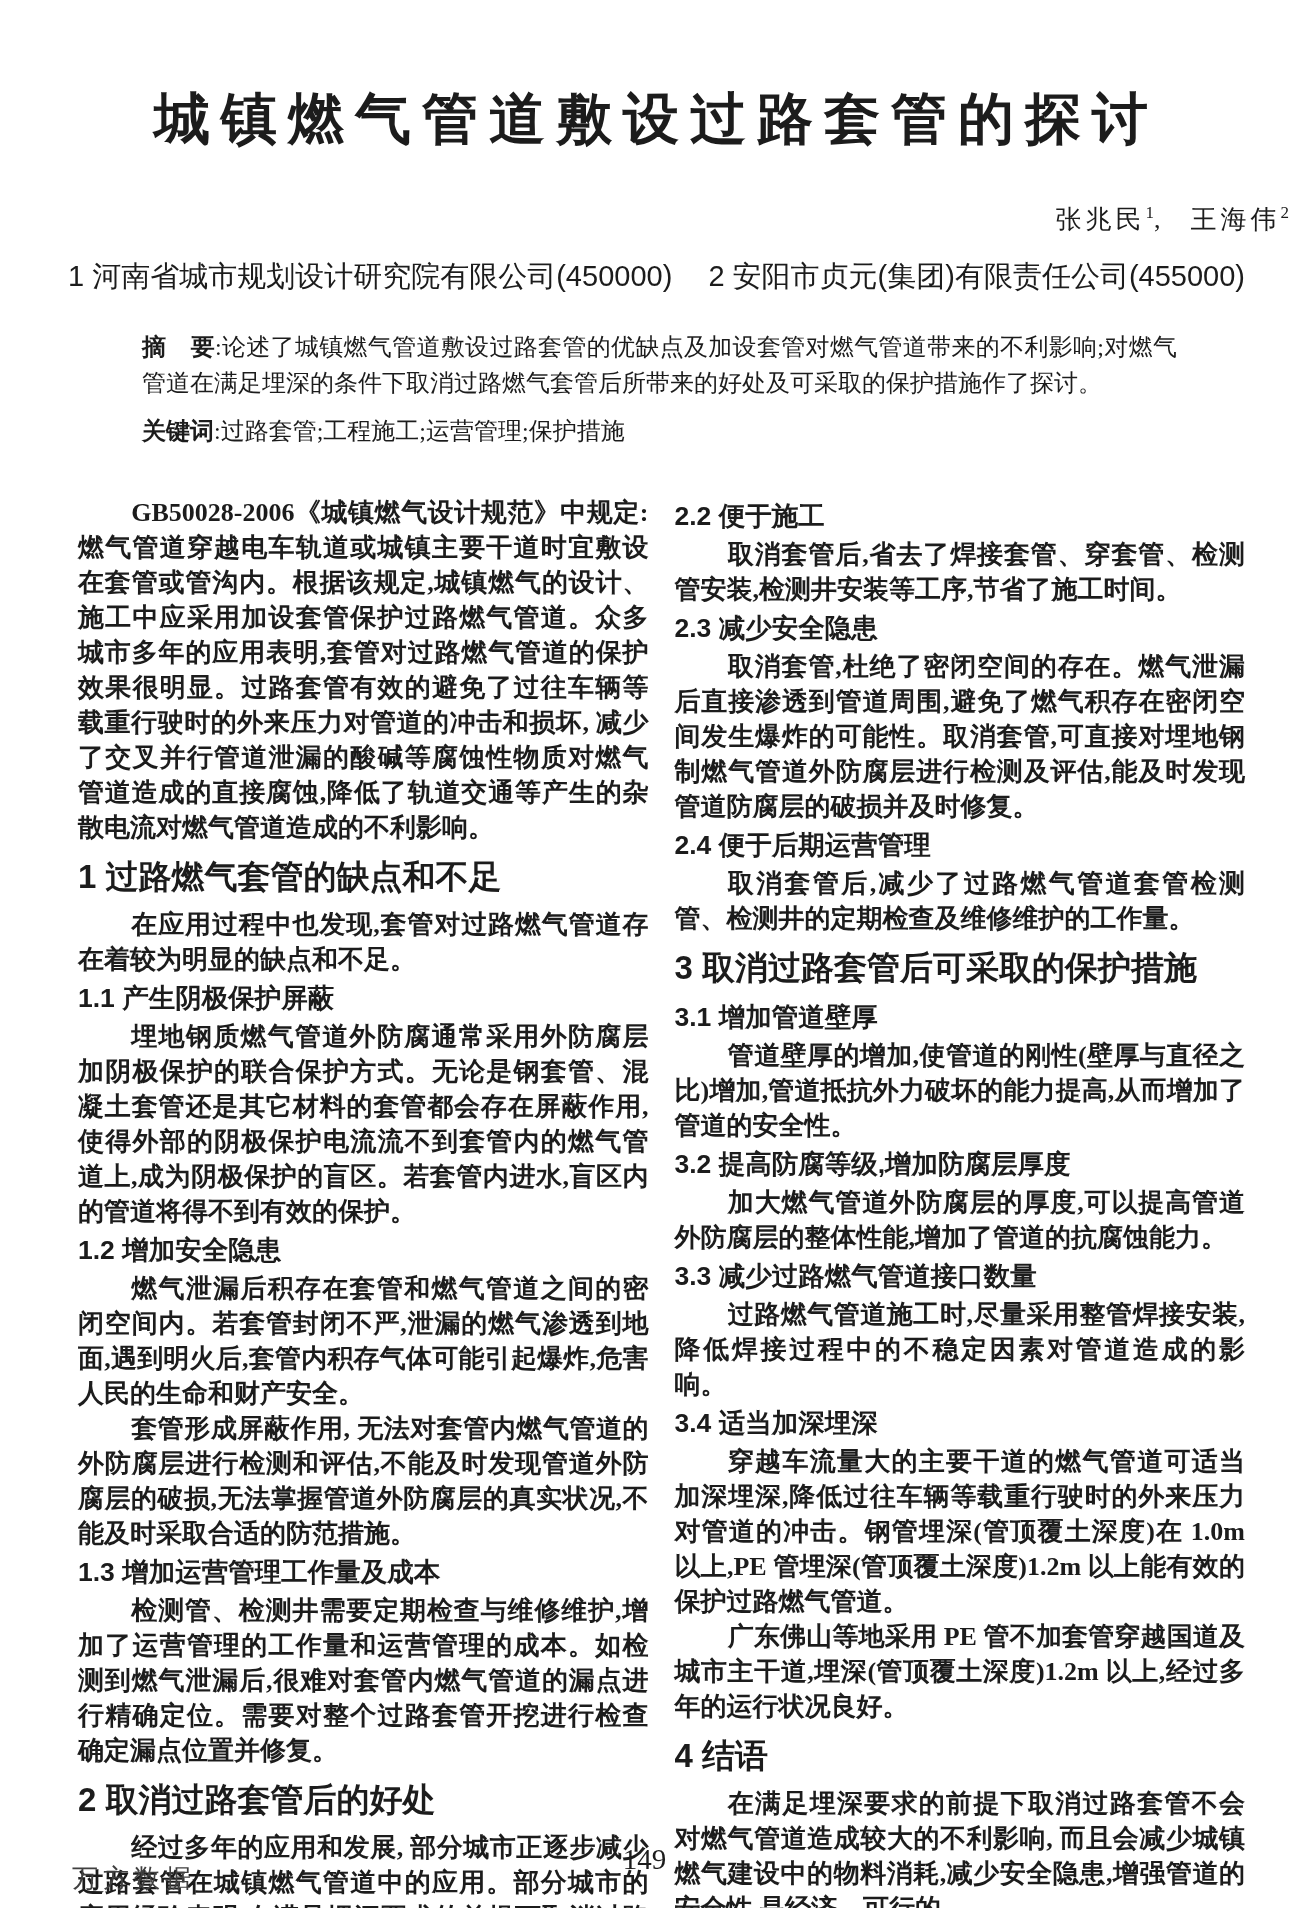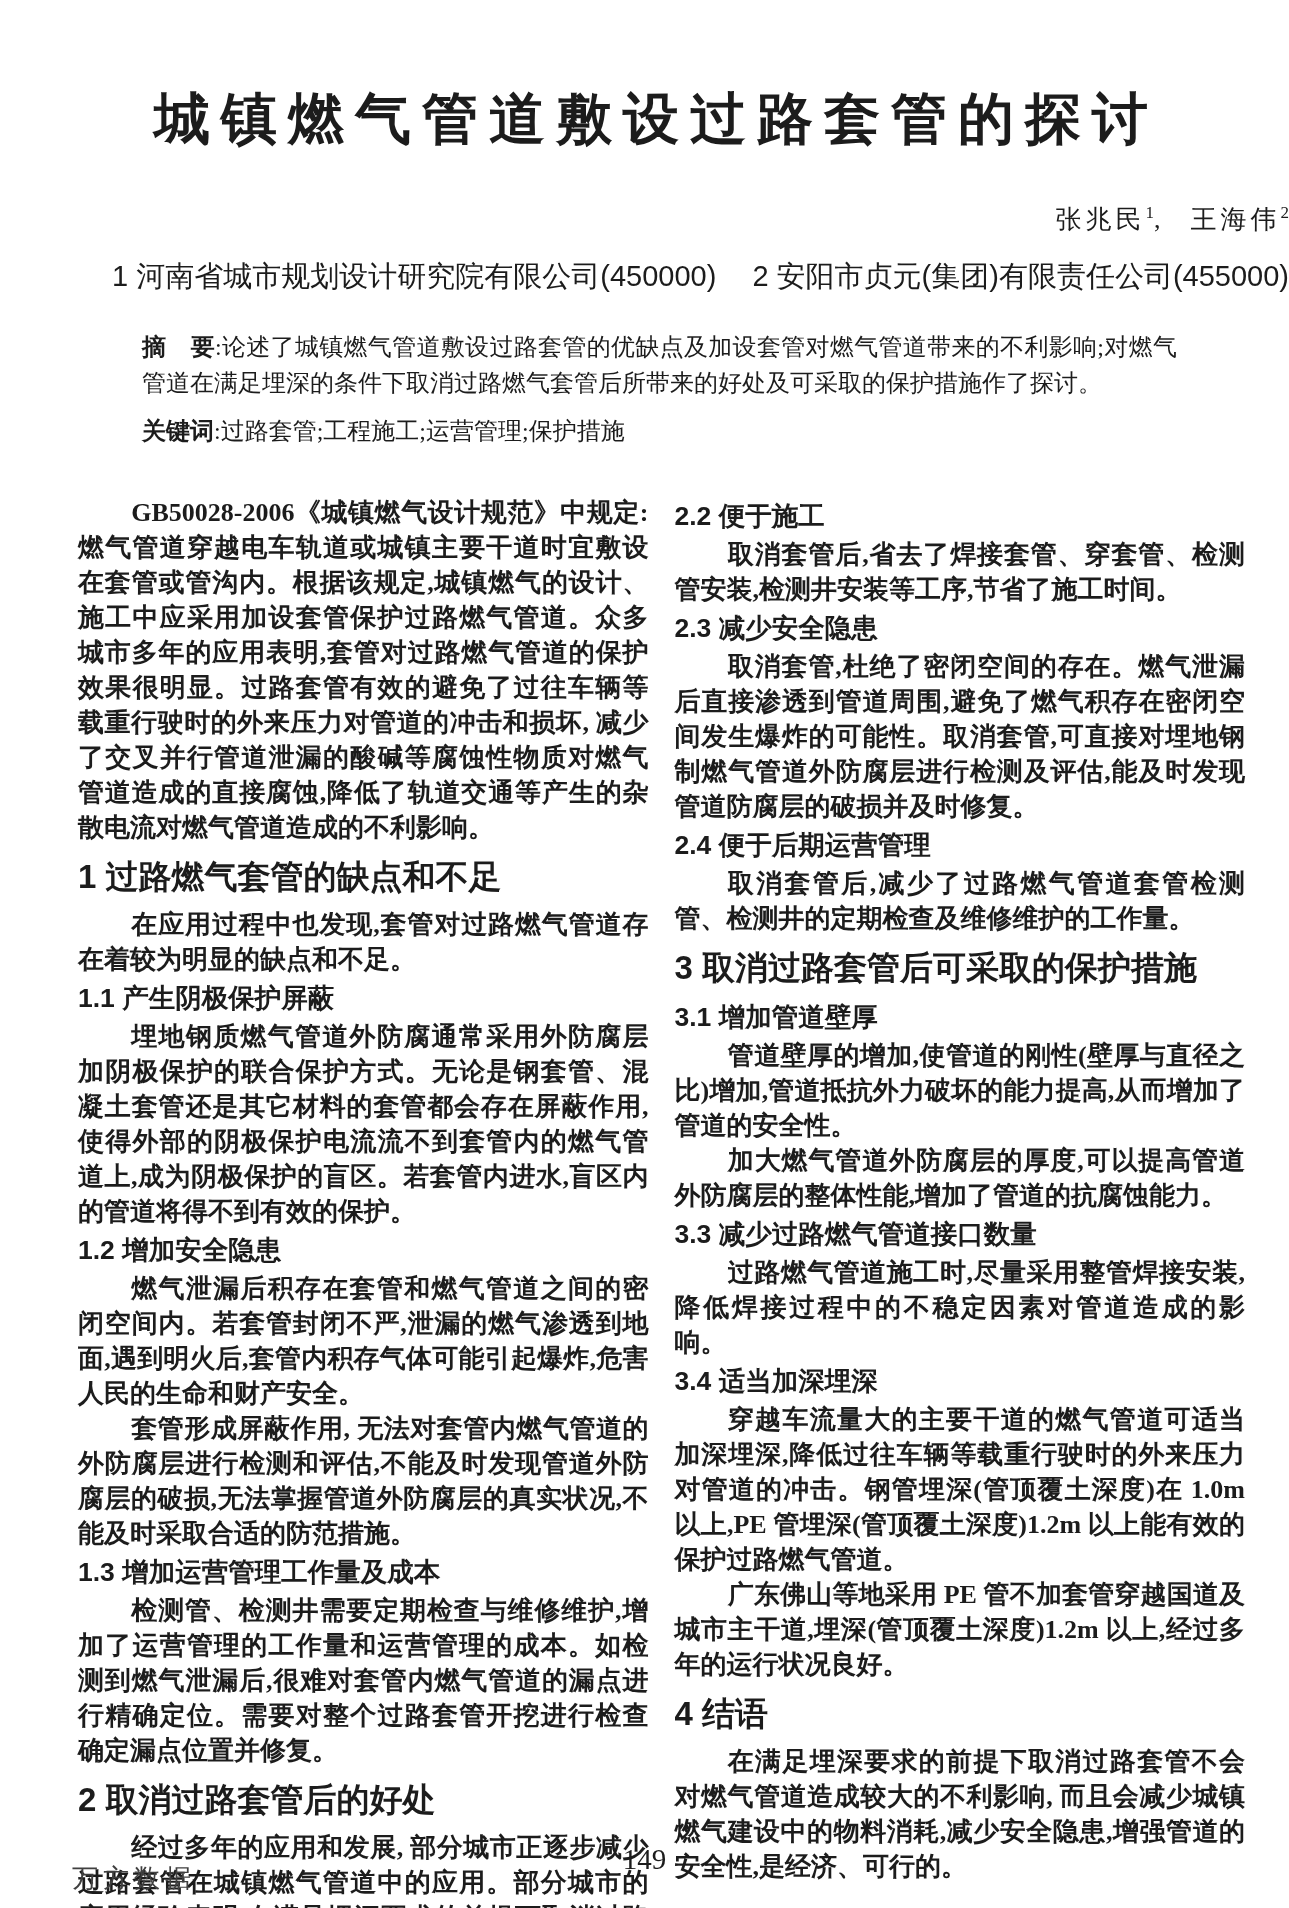--- a/index.html
+++ b/index.html
@@ -28,21 +28,21 @@
   .authors{
     margin-top:48px;
     text-align:right;
     font-size:26px;
     letter-spacing:4px;
   }
   .authors sup{font-size:17px;letter-spacing:0;}
   .authors .sep{margin-right:26px;}
   .affils{
     margin-top:20px;
-    text-align:right;
+    text-align:center;
     font-family:"Liberation Sans","DejaVu Sans",sans-serif;
     font-size:29px;
     white-space:nowrap;
   }
   .affils .affil + .affil{margin-left:28px;}
   .meta{
     margin:32px 112px 0 118px;
     font-size:24px;
     line-height:36px;
     text-align:justify;
@@ -137,20 +137,21 @@
     <div class="col">
         <div class="blk h2">2.2 便于施工</div>
         <div class="blk p">取消套管后,省去了焊接套管、穿套管、检测管安装,检测井安装等工序,节省了施工时间。</div>
         <div class="blk h2">2.3 减少安全隐患</div>
         <div class="blk p">取消套管,杜绝了密闭空间的存在。燃气泄漏后直接渗透到管道周围,避免了燃气积存在密闭空间发生爆炸的可能性。取消套管,可直接对埋地钢制燃气管道外防腐层进行检测及评估,能及时发现管道防腐层的破损并及时修复。</div>
         <div class="blk h2">2.4 便于后期运营管理</div>
         <div class="blk p">取消套管后,减少了过路燃气管道套管检测管、检测井的定期检查及维修维护的工作量。</div>
         <div class="blk h1">3 取消过路套管后可采取的保护措施</div>
         <div class="blk h2">3.1 增加管道壁厚</div>
         <div class="blk p">管道壁厚的增加,使管道的刚性(壁厚与直径之比)增加,管道抵抗外力破坏的能力提高,从而增加了管道的安全性。</div>
+        <div class="blk h2">3.2 提高防腐等级,增加防腐层厚度</div>
         <div class="blk p">加大燃气管道外防腐层的厚度,可以提高管道外防腐层的整体性能,增加了管道的抗腐蚀能力。</div>
         <div class="blk h2">3.3 减少过路燃气管道接口数量</div>
         <div class="blk p">过路燃气管道施工时,尽量采用整管焊接安装,降低焊接过程中的不稳定因素对管道造成的影响。</div>
         <div class="blk h2">3.4 适当加深埋深</div>
         <div class="blk p">穿越车流量大的主要干道的燃气管道可适当加深埋深,降低过往车辆等载重行驶时的外来压力对管道的冲击。钢管埋深(管顶覆土深度)在 1.0m 以上,PE 管埋深(管顶覆土深度)1.2m 以上能有效的保护过路燃气管道。</div>
         <div class="blk p">广东佛山等地采用 PE 管不加套管穿越国道及城市主干道,埋深(管顶覆土深度)1.2m 以上,经过多年的运行状况良好。</div>
         <div class="blk h1">4 结语</div>
         <div class="blk p">在满足埋深要求的前提下取消过路套管不会对燃气管道造成较大的不利影响, 而且会减少城镇燃气建设中的物料消耗,减少安全隐患,增强管道的安全性,是经济、可行的。</div>
       </div>
   </div>

